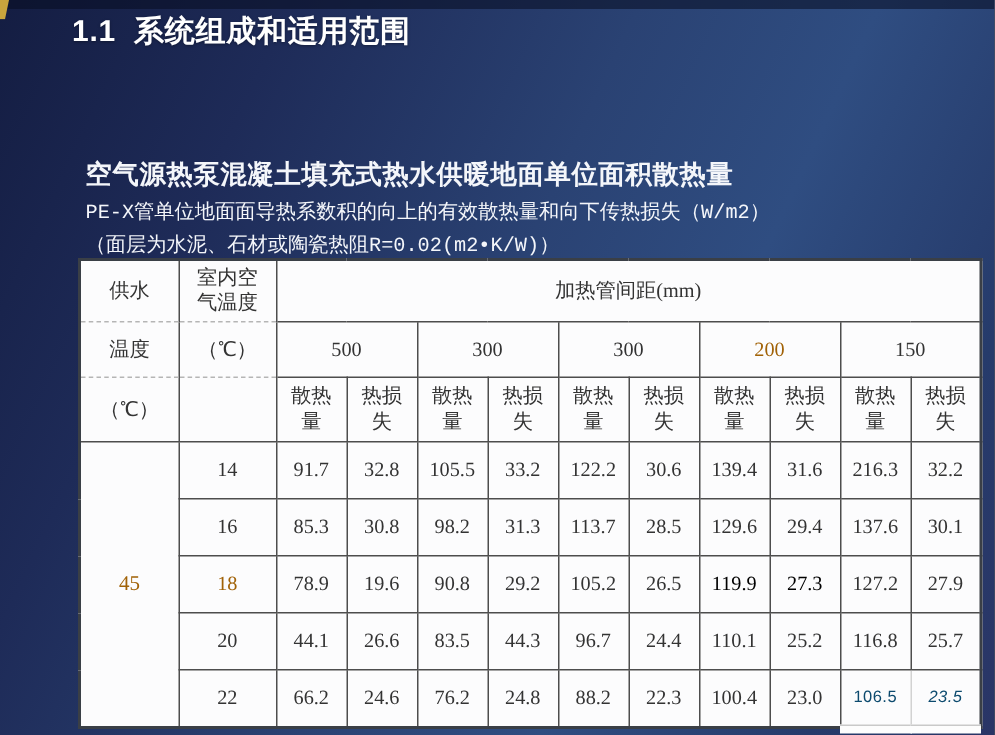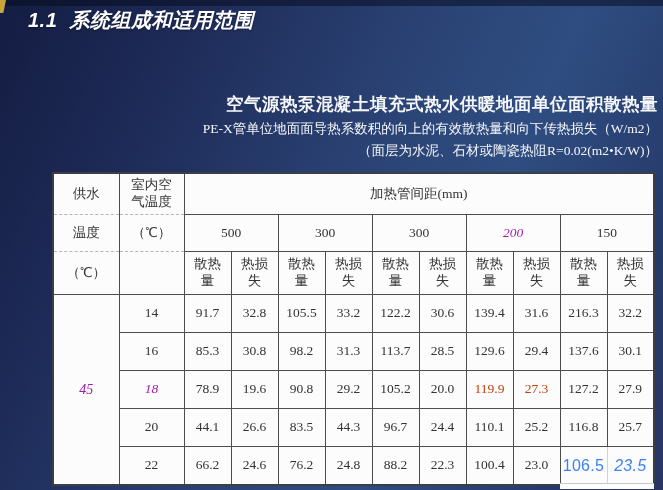--- a/index.html
+++ b/index.html
@@ -3,43 +3,43 @@
 <meta charset="utf-8">
 <style>
   html,body{margin:0;padding:0;background:#0d142e;}
   .slide{
     position:relative;width:663px;height:490px;overflow:hidden;
     background:linear-gradient(115deg,#141d42 0%,#1e2b58 22%,#2a4273 48%,#2f4d81 66%,#263b6b 86%,#2a3566 100%);
     font-family:"Liberation Sans",sans-serif;
   }
   .top-strip{position:absolute;top:0;left:0;right:0;height:6px;background:rgba(8,12,32,.55);}
   .corner-accent{position:absolute;top:0;left:0;width:6px;height:13px;background:#c9a53d;clip-path:polygon(0 0,100% 0,55% 100%,0 100%);}
-  .slide-title{position:absolute;left:28px;top:7px;margin:0;color:#ffffff;font-size:20px;font-weight:bold;letter-spacing:.5px;white-space:pre;text-shadow:0 1px 2px rgba(0,0,0,.35);font-style:italic;}
-  .content{position:absolute;left:57px;top:92px;width:601px;text-align:right;color:#f4f6fa;font-family:Liberation Serif, serif;}
+  .slide-title{position:absolute;left:48px;top:7px;margin:0;color:#ffffff;font-size:20px;font-weight:bold;letter-spacing:.5px;white-space:pre;text-shadow:0 1px 2px rgba(0,0,0,.35);}
+  .content{position:absolute;left:57px;top:104px;width:601px;text-align:left;color:#f4f6fa;font-family:Liberation Mono, monospace;}
   .tbl-title{font-size:17.5px;font-weight:bold;letter-spacing:.5px;}
   .tbl-sub1{font-size:13.5px;margin-top:4px;}
   .tbl-sub2{font-size:13.5px;margin-top:4px;}
   table.heat{
     position:absolute;left:52px;top:172px;width:601px;height:306px;
     border-collapse:collapse;table-layout:fixed;background:#fcfcfd;
     font-family:"Liberation Serif",serif;color:#333333;font-size:13.5px;
     border:2px solid #3a3f46;
   }
   table.heat td{border:1px solid #4d4d4d;text-align:center;vertical-align:middle;padding:0;line-height:1.25;}
   tr.r1 td{height:40px;}
   tr.r2 td{height:36px;}
   tr.r3 td{height:42px;}
   tbody td{height:37px;}
   .pre{white-space:pre-line;}
   .dashed-b{border-bottom-style:dashed !important;border-bottom-color:#b5b5b5 !important;}
   .dashed-t{border-top-style:dashed !important;border-top-color:#b5b5b5 !important;}
-  .red{color:#a21caf;font-style:italic;}
-  .faded-red{color:#c2410c;}
+  .red{color:#a16207;}
+  .faded-red{color:#000000;}
   .supply-cell{font-size:14px;}
-  .pasted{position:relative;font-family:"Liberation Sans",sans-serif;font-size:16px;font-weight:500;color:#3b82f6;letter-spacing:.3px;}
+  .pasted{position:relative;font-family:"Liberation Sans",sans-serif;font-size:11px;font-weight:500;color:#0c4a6e;letter-spacing:.3px;}
   .pasted::after{content:"";position:absolute;left:-1px;right:-1px;bottom:-5px;height:5px;background:#fdfdfd;border-top:1px solid #c9c9c9;}
   .pasted-a{border-right-color:#d2d2d2 !important;}
   .pasted-b{border-left-color:#d2d2d2 !important;font-style:italic;}
 </style>
 </head>
 <body>
 
 <div class="slide">
   <div class="top-strip"></div>
   <div class="corner-accent"></div>
@@ -126,21 +126,21 @@
           <td>137.6</td>
           <td>30.1</td>
         </tr>
         <tr>
           <td class="red">18</td>
           <td>78.9</td>
           <td>19.6</td>
           <td>90.8</td>
           <td>29.2</td>
           <td>105.2</td>
-          <td>20.0</td>
+          <td>26.5</td>
           <td class="faded-red">119.9</td>
           <td class="faded-red">27.3</td>
           <td>127.2</td>
           <td>27.9</td>
         </tr>
         <tr>
           <td>20</td>
           <td>44.1</td>
           <td>26.6</td>
           <td>83.5</td>

